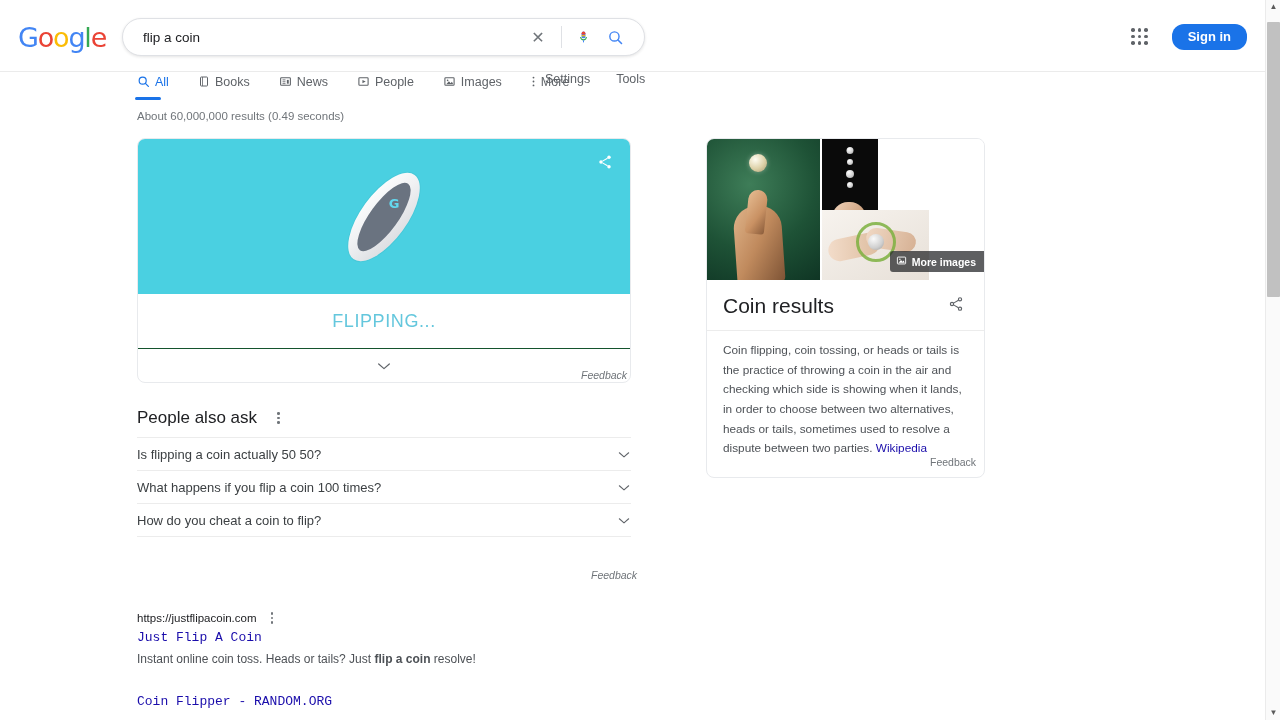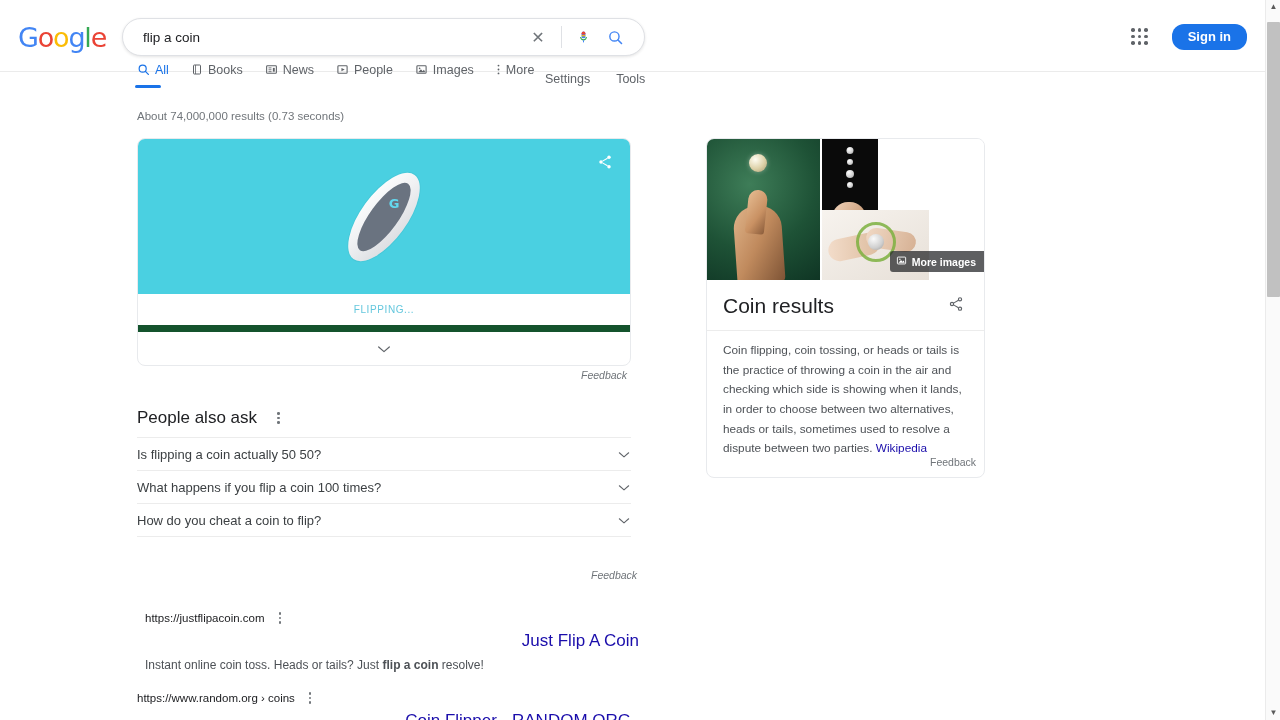--- a/index.html
+++ b/index.html
@@ -94,22 +94,22 @@
     position: absolute; right: 18px; top: 24px;
     background: #1a73e8; color: #fff;
     font-size: 13px; font-weight: 600;
     padding: 0 16px; height: 26px; line-height: 26px;
     border-radius: 12px; border: none; cursor: pointer;
     font-family: "Liberation Sans", sans-serif;
   }
 
   
   .navtabs {
-    position: absolute; left: 137px; top: 60px;
-    display: flex; align-items: flex-start; gap: 8px; justify-content: flex-end;
+    position: absolute; left: 137px; top: 72px;
+    display: flex; align-items: flex-start; gap: 15px; justify-content: flex-end;
   }
   .ntab {
     display: flex; align-items: center; gap: 5px;
     font-size: 12.5px; color: #5f6368;
     padding: 0 14px 9px 0; cursor: pointer;
     position: relative; height: 28px;
   }
   .ntab.active { color: #1a73e8; }
   .ntab.active .underline {
     position: absolute; left: -2px; bottom: 0;
@@ -162,23 +162,23 @@
     transform: translate(-50%,-50%) rotate(-36deg);
     color: #63d8ee; font-size: 13px; font-weight: 700;
     font-family: "DejaVu Sans", sans-serif;
   }
   .share-corner {
     position: absolute; right: 14px; top: 12px;
     width: 22px; height: 22px; cursor: pointer;
     display: flex; align-items: center; justify-content: center;
   }
   .flip-status {
-    height: 38px; display: flex; align-items: center; justify-content: center;
-    font-size: 10px; color: #64c7dd; letter-spacing: .6px;
-    border-bottom: 7px solid #14532d;
+    height: 55px; display: flex; align-items: center; justify-content: center;
+    font-size: 18px; color: #64c7dd; letter-spacing: .6px;
+    border-bottom: 1px solid #14532d;
   }
   .expand-row {
     height: 33px; display: flex; align-items: center; justify-content: center;
     cursor: pointer;
   }
   .feedback-link {
     position: absolute; font-size: 10.5px; color: #70757a;
     font-style: italic; cursor: pointer;
   }
   #widget-feedback { left: 581px; top: 369px; }
@@ -201,29 +201,28 @@
     height: 33px; border-top: 1px solid #ececec;
     font-size: 13px; color: #3c4043; cursor: pointer;
   }
   .paa-item:last-of-type { border-bottom: none; }
   .chev { color: #70757a; }
   .paa-bottom-rule { border-top: 1px solid #ececec; margin-top: 0; }
   #paa-feedback { left: 591px; top: 569px; }
 
   
   .sresult { position: absolute; left: 137px; width: 494px; }
-  #res-0 { top: 610px; margin-left: 8px; }
+  #res-0 { top: 610px; }
   #res-1 { top: 690px; }
   .res-url-row { display: flex; align-items: center; gap: 10px; }
   .res-url { font-size: 11.5px; color: #202124; }
   .res-title {
-    font-size: 17px; color: #1a0dab; margin-top: 4px;
+    font-size: 13px; color: #1a0dab; margin-top: 4px;
     cursor: pointer; line-height: 1.3;
-    font-family: Liberation Sans, sans-serif;
-    text-align: right;
+    font-family: Liberation Mono, monospace;
   }
   .res-snippet { font-size: 12px; color: #4d5156; margin-top: 5px; line-height: 1.45; }
   .res-snippet b { color: #4d5156; font-weight: 700; }
 
   
   .kp {
     position: absolute; left: 706px; top: 138px;
     width: 279px;
     border: 1px solid #e8eaed; border-radius: 8px;
     background: #fff; overflow: hidden;
@@ -439,21 +438,21 @@
         <span>More</span>
       </div>
     </div>
 
     <div class="tools-row">
       <div>Settings</div>
       <div>Tools</div>
     </div>
   </div>
 
-  <div class="results-count">About 74,000,000 results (0.73 seconds)</div>
+  <div class="results-count">About 60,000,000 results (0.49 seconds)</div>
 
   <div class="coin-widget">
     <div class="coin-stage">
       <div class="coin">
         <div class="coin-outer"></div>
         <div class="coin-inner"></div>
         <div class="coin-g">G</div>
       </div>
       <div class="share-corner">
         <svg width="16" height="16" viewBox="0 0 24 24">
@@ -518,28 +517,20 @@
         <i></i>
           <i></i>
           <i></i>
       </span>
     </div>
     <div class="res-title">Just Flip A Coin</div>
     <div class="res-snippet"><span>Instant online coin toss. Heads or tails? Just </span><b>flip a coin</b><span> resolve!</span></div>
   </div>
 
   <div class="sresult" id="res-1">
-    <div class="res-url-row">
-      <span class="res-url">https://www.random.org › coins</span>
-      <span class="kebab">
-        <i></i>
-          <i></i>
-          <i></i>
-      </span>
-    </div>
     <div class="res-title">Coin Flipper - RANDOM.ORG</div>
   </div>
 
   <div class="kp">
     <div class="kp-imgs">
       <div class="kp-img-a">
         <div class="kp-coin-a"></div>
         <div class="thumb-hand"></div>
         <div class="thumb-up"></div>
       </div>

